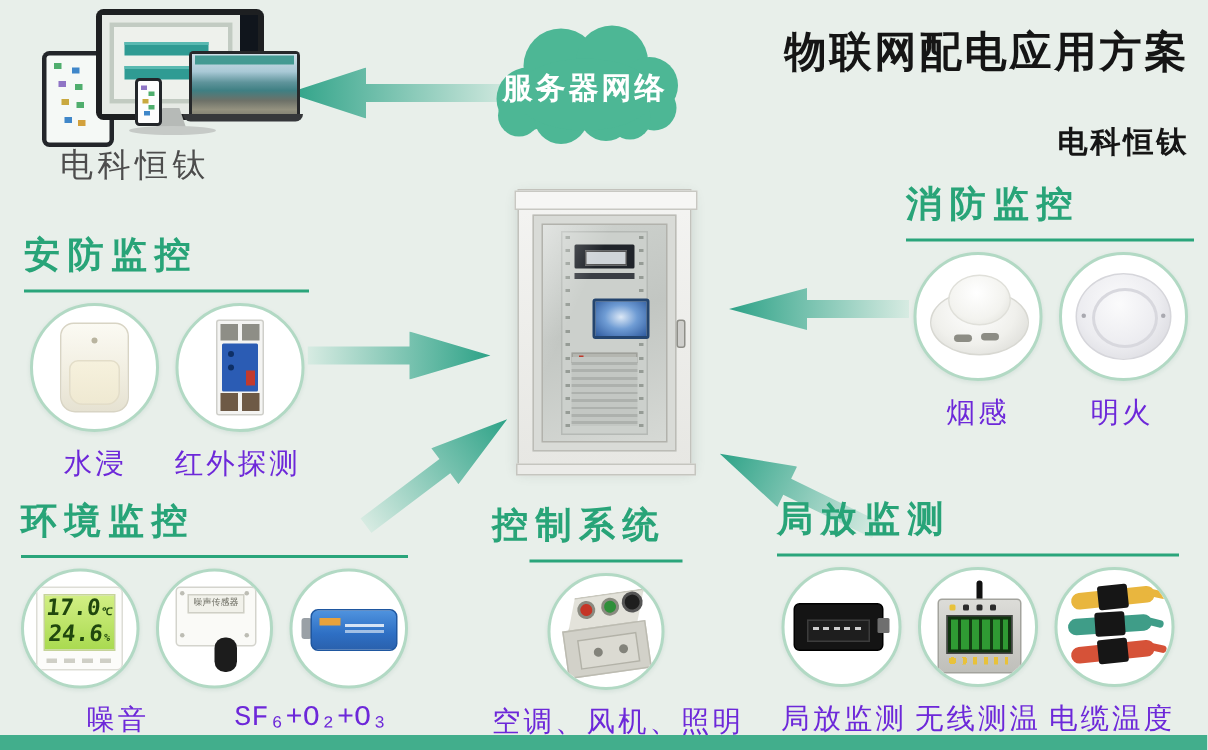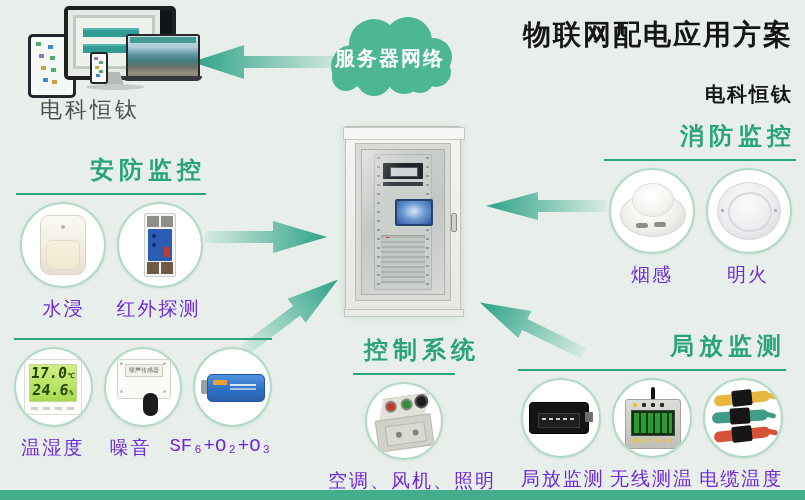--- a/index.html
+++ b/index.html
@@ -55,21 +55,21 @@
   
   .arrow{position:absolute;}
   #arrow-client{left:192px;top:45px;}
   #arrow-security{left:205px;top:221px;}
   #arrow-env{left:232px;top:300px;transform:rotate(-37deg);}
   #arrow-fire{left:486px;top:192px;}
   #arrow-pd{left:474px;top:313px;transform:rotate(26deg);}
 
   
   .section{position:absolute;}
-  .sec-title{text-align:right;font-size:24px;font-weight:bold;color:#28a478;letter-spacing:5px;}
+  .sec-title{text-align:left;font-size:24px;font-weight:bold;color:#28a478;letter-spacing:5px;}
   .sec-rule{border-top:2px solid #2aa57b;margin-top:7px;}
   .sec-rule.narrow{width:102px;margin:7px auto 0;}
   .circles{display:flex;justify-content:center;gap:11px;margin-top:7px;}
   .circle{background:#fff;border:2px solid #b2d9c4;border-radius:50%;
           display:flex;align-items:center;justify-content:center;position:relative;overflow:hidden;
           box-shadow:0 1px 3px rgba(60,120,95,.12);}
   .c84{width:82px;height:82px;} .c78{width:76px;height:76px;} .c76{width:74px;height:74px;}
   .labels{display:flex;margin-top:8px;}
   .labels span{flex:1;text-align:center;font-size:19px;color:#6d28d9;letter-spacing:2px;white-space:nowrap;font-family:Liberation Mono, monospace;}
   #sec-security{left:16px;top:154px;width:190px;}
@@ -380,20 +380,21 @@
           <div class="flame"></div>
         </div>
     </div>
     <div class="labels">
       <span>烟感</span>
       <span>明火</span>
     </div>
   </div>
 
   <div class="section" id="sec-env">
+    <div class="sec-title">环境监控</div>
     <div class="sec-rule"></div>
     <div class="circles">
       <div class="circle c78">
         <div class="th">
           <div class="lcd">
             <div class="lcd-row">
                 <span>17.0</span>
                 <span class="lcd-unit">℃</span>
               </div>
             <div class="lcd-row">
@@ -415,21 +416,20 @@
       <div class="circle c78">
         <div class="gas">
             <div class="conn"></div>
             <div class="body"></div>
             <div class="lbl"></div>
             <div class="txt"></div>
           </div>
       </div>
     </div>
     <div class="labels">
-      <span>温湿度</span>
       <span>噪音</span>
       <span>SF₆+O₂+O₃</span>
     </div>
   </div>
 
   <div class="section" id="sec-control">
     <div class="sec-title">控制系统</div>
     <div class="sec-rule narrow"></div>
     <div class="circles">
       <div class="circle c76">

